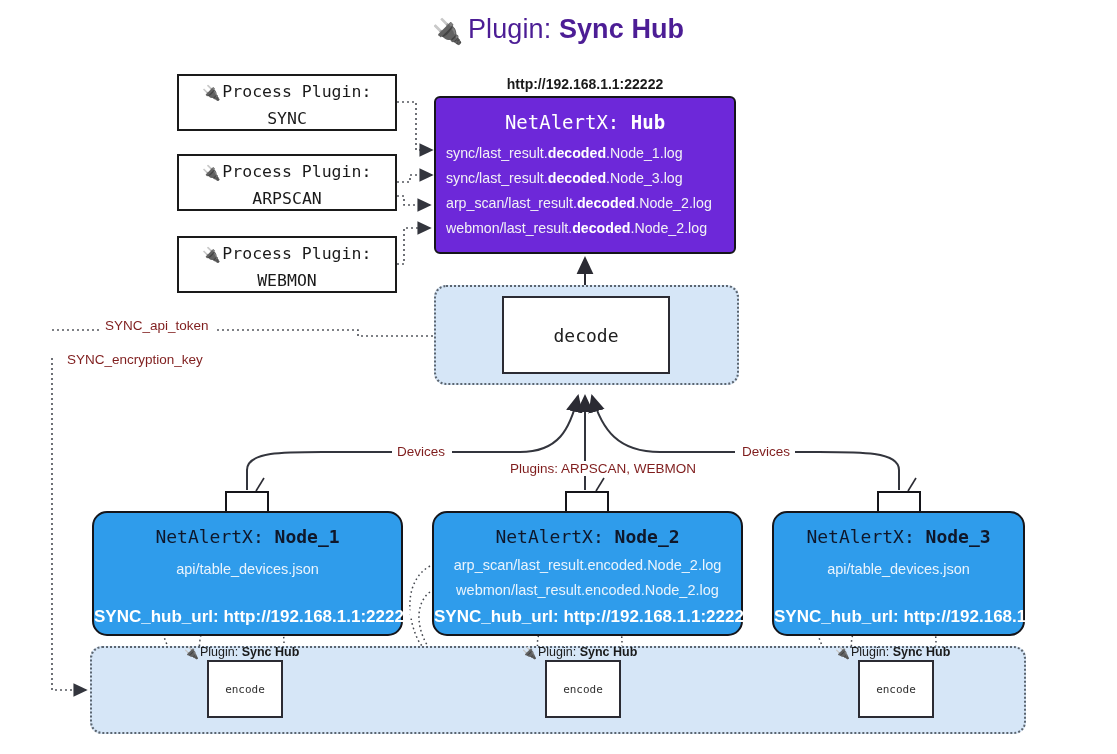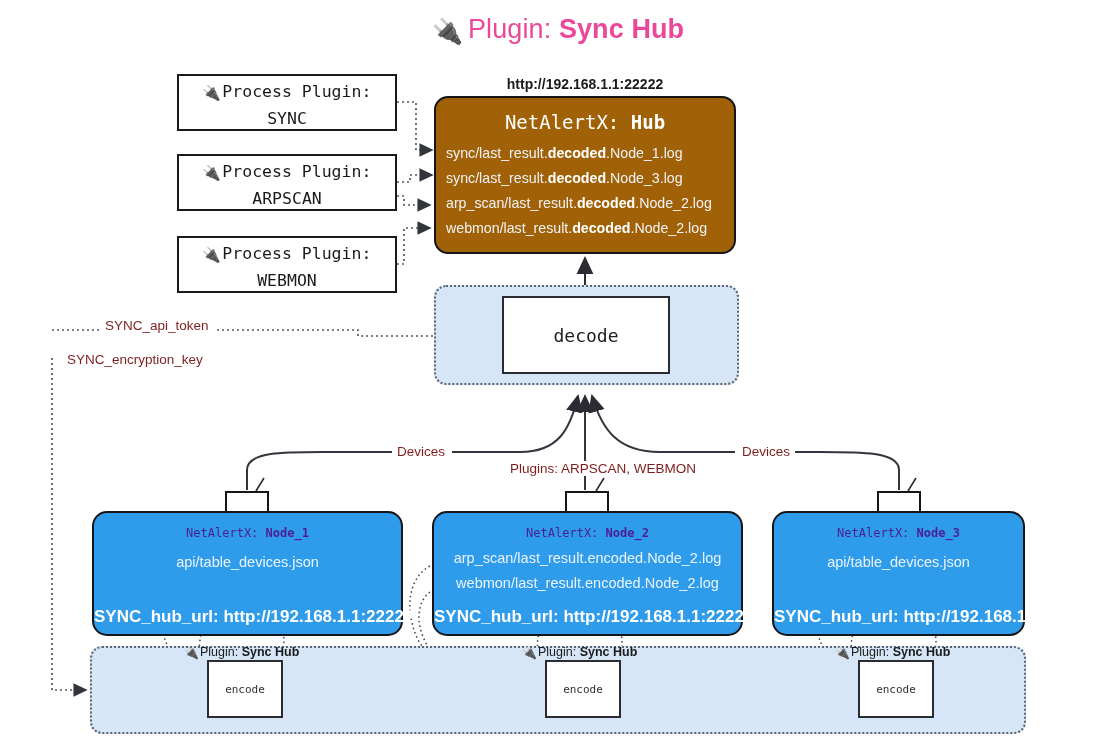--- a/index.html
+++ b/index.html
@@ -5,36 +5,36 @@
   html,body{margin:0;padding:0;background:#ffffff;}
   body{width:1117px;height:754px;position:relative;overflow:hidden;
        font-family:"Liberation Sans",sans-serif;color:#1a1a1a;}
   #canvas{position:absolute;left:0;top:0;width:1117px;height:754px;}
   #svg-layer{position:absolute;left:0;top:0;width:1117px;height:754px;pointer-events:none;}
 
   .abs{position:absolute;box-sizing:border-box;}
 
   
   #title{left:0;top:14px;width:1117px;text-align:center;font-size:27px;
-         color:#ec4899;letter-spacing:.1px;}
+         color:#4c1d95;letter-spacing:.1px;}
   #title .plug{font-size:25px;margin-right:4px;vertical-align:-2px;}
   #title .bold{font-weight:bold;}
 
   
   .proc-box{width:220px;height:57px;border:2.2px solid #1a1a1a;background:#fff;
             font-family:"DejaVu Sans Mono","Liberation Mono",monospace;
             font-size:16.5px;line-height:25px;text-align:center;
             padding-top:3px;color:#1a1a1a;}
   .proc-box .l1{white-space:nowrap;}
   .proc-box .plug{font-family:"DejaVu Sans",sans-serif;font-size:15px;
                   vertical-align:-1px;margin-right:1px;}
 
   
-  #hub{left:434px;top:96px;width:302px;height:158px;background:#a16207;
-       border:2.5px solid #15151a;border-radius:14px;}
+  #hub{left:434px;top:96px;width:302px;height:158px;background:#6d28d9;
+       border:2.5px solid #15151a;border-radius:6px;}
   #hub .hub-title{font-family:"DejaVu Sans Mono","Liberation Mono",monospace;
        font-size:19px;color:#ffffff;text-align:center;margin-top:13px;white-space:nowrap;}
   #hub .hub-title b{font-weight:bold;}
   #hub .rows{margin-top:8px;}
   #hub .hrow{font-size:14.2px;color:#f2f2f6;white-space:nowrap;
              padding-left:10px;line-height:25px;}
   #hub .hrow b{font-weight:bold;color:#ffffff;}
   #hub-url{left:434px;top:76px;width:302px;text-align:center;font-size:14px;
            font-weight:bold;color:#1a1a1a;}
 
@@ -42,21 +42,21 @@
   #decode-wrap{left:434px;top:285px;width:305px;height:100px;background:#d6e6f7;
       border:2px dotted #5b6570;border-radius:12px;}
   #decode{left:502px;top:296px;width:168px;height:78px;background:#ffffff;
       border:2.2px solid #2b2b33;font-size:18px;color:#202020;
       display:flex;align-items:center;justify-content:center;
       font-family:"DejaVu Sans Mono","Liberation Mono",monospace;}
 
   
   .node{height:125px;background:#2f9ceb;border:2.6px solid #15151a;border-radius:15px;}
   .node .n-title{font-family:"DejaVu Sans Mono","Liberation Mono",monospace;
-      font-size:12px;color:#4c1d95;text-align:center;margin-top:13px;white-space:nowrap;}
+      font-size:18px;color:#0f172a;text-align:center;margin-top:13px;white-space:nowrap;}
   .node .n-title b{font-weight:bold;}
   .node .n-line{font-size:14.5px;color:#eaf4fd;text-align:center;line-height:25px;
       white-space:nowrap;}
   .node .n-foot{position:absolute;left:0;bottom:7px;width:100%;text-align:left;
       font-size:17px;font-weight:bold;color:#ffffff;white-space:nowrap;}
   #node1{left:92px;top:511px;width:311px;}
   #node2{left:432px;top:511px;width:311px;}
   #node3{left:772px;top:511px;width:253px;}
   #node1 .n-line{margin-top:10px;}
   #node3 .n-line{margin-top:10px;}

